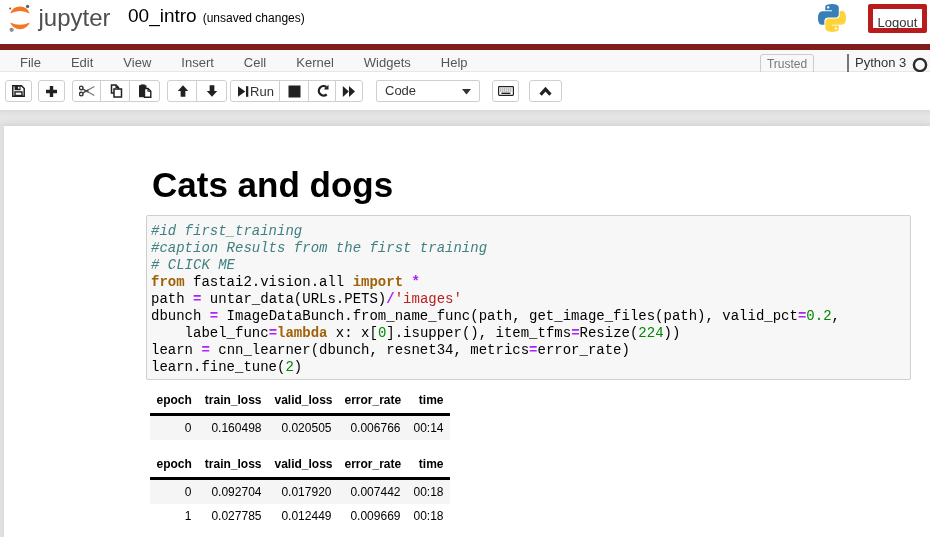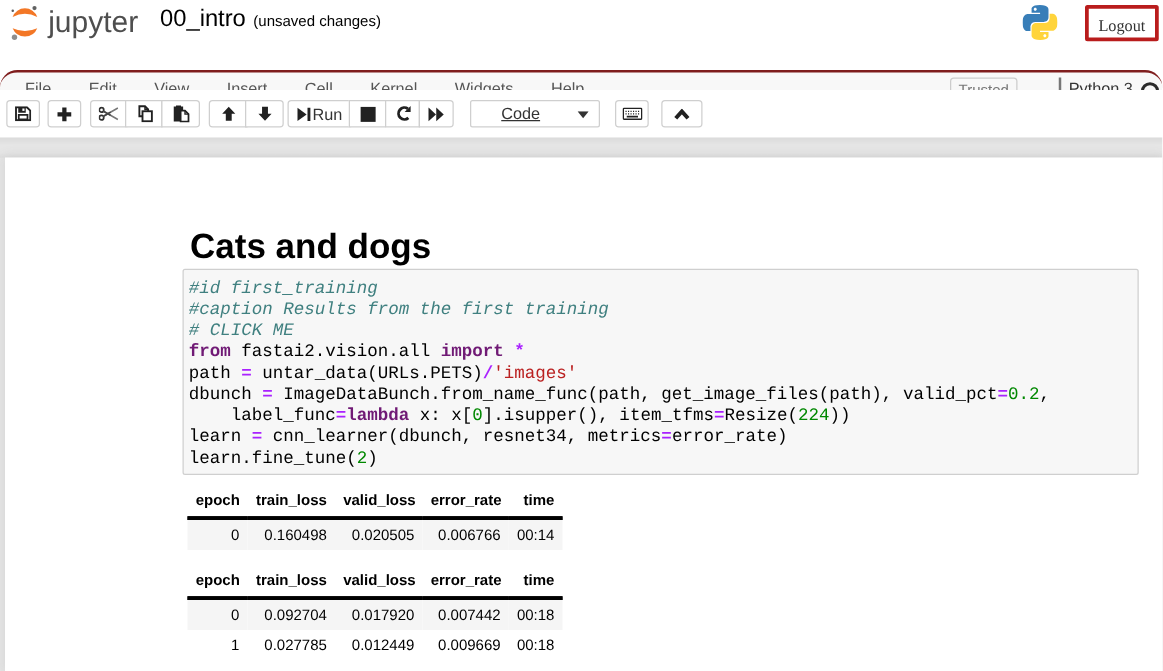--- a/index.html
+++ b/index.html
@@ -7,68 +7,68 @@
   font-family:"Liberation Sans", sans-serif; }
 #page { position:relative; width:930px; height:537px; }
 
 
 #header { position:absolute; left:0; top:0; width:930px; height:44px; background:#fff; }
 #logo { position:absolute; left:0px; top:0px; }
 #title { position:absolute; left:128px; top:5px; font-size:19px; color:#000; }
 #autosave { font-size:12px; color:#000; margin-left:6px; }
 #pylogo { position:absolute; left:818px; top:4px; }
 #logout { position:absolute; left:868px; top:4px; width:59px; height:29px;
-  border:3px solid #b91c1c; border-radius:2px; background:#fff; font-size:13px;
-  color:#333; text-align:center; line-height:27px;font-family:Liberation Serif, serif; }
-
-
-#menubar { position:absolute; left:0; top:56px; width:930px; height:28px;
-  background:#f8f8f8; border-top:2px solid #7f1d1d; border-bottom:1px solid #e7e7e7;border-radius:14px; }
+  border:5px solid #b91c1c; border-radius:2px; background:#fff; font-size:13px;
+  color:#333; text-align:center; line-height:27px; }
+
+
+#menubar { position:absolute; left:0; top:44px; width:930px; height:28px;
+  background:#f8f8f8; border-top:6px solid #7f1d1d; border-bottom:1px solid #e7e7e7; }
 #menus { position:absolute; left:5px; top:0; height:26px; display:flex; }
 #menus .m { padding:0 15px; font-size:13px; color:#555; line-height:26px; }
 #trusted { position:absolute; left:760px; top:4px; width:54px; height:20px;
   border:1px solid #ccc; border-radius:3px; background:transparent; font-size:12px;
   color:#777; text-align:center; line-height:18px; }
 #kdivider { position:absolute; left:847px; top:4px; width:2px; height:20px; background:#777; }
 #kname { position:absolute; left:855px; top:0; font-size:13px; color:#333; line-height:26px; }
 #kindicator { position:absolute; left:912px; top:6.5px; }
 
 
 #toolbar { position:absolute; left:0; top:72px; width:930px; height:38px; background:#fff; }
 .btn { position:absolute; top:8px; height:22px; border:1px solid #cfcfcf; background:#fff;
   display:flex; align-items:center; justify-content:center; }
 .btn.single { border-radius:3px; }
 .btn.first { border-radius:3px 0 0 3px; }
 .btn.last { border-radius:0 3px 3px 0; margin-left:-1px; }
 .btn.mid { border-radius:0; margin-left:-1px; }
 #ddl { position:absolute; left:376px; top:8px; width:104px; height:22px;
   border:1px solid #cfcfcf; border-radius:2px; background:#fff; font-size:13px;
-  color:#333; line-height:20px; padding-left:24px;text-decoration:underline; }
+  color:#333; line-height:20px; padding-left:8px; }
 #ddl svg { position:absolute; right:8px; top:8px; }
 #runtext { font-size:13px; color:#333; margin-left:1px; }
 
 
 #site { position:absolute; left:0; top:110px; width:930px; height:427px; background:#e6e6e6; }
 #site:before { content:""; position:absolute; left:0; top:0; width:930px; height:16px;
   background:linear-gradient(180deg, rgba(0,0,0,0.05), rgba(0,0,0,0) 40%, rgba(0,0,0,0) 75%, rgba(0,0,0,0.03) 100%); }
 #nbcontainer { position:absolute; left:4px; top:16px; width:926px; height:411px;
   background:#fff; box-shadow:0 0 9px 1px rgba(87,87,87,0.12); }
 
-h1.cad { position:absolute; left:148px; top:58px; font-size:28px; font-weight:bold;
+h1.cad { position:absolute; left:148px; top:46px; font-size:35px; font-weight:bold;
   color:#000; font-family:"Liberation Sans", sans-serif; line-height:26px;text-align:right; }
 
 #prompt { position:absolute; left:0px; top:96.5px; width:138.5px; text-align:right;
   font-family:"Liberation Mono", monospace; font-size:14px; line-height:17px; color:#303F9F; }
 #inputarea { position:absolute; left:142px; top:89px; width:765px; height:165px;
   background:#f7f7f7; border:1px solid #cfcfcf; border-radius:2px; }
 #code { position:absolute; left:4px; top:7px;
   font-family:"Liberation Mono", monospace; font-size:14px; line-height:17px; color:#000;
   white-space:pre; }
 #code .c { color:#408080; font-style:italic; }
-#code .k { color:#701a75; font-weight:bold; }
+#code .k { color:#a16207; font-weight:bold; }
 #code .o { color:#AA22FF; font-weight:bold; }
 #code .n { color:#080; }
 #code .s { color:#BA2121; }
 
 table.df { position:absolute; border-collapse:collapse; border-spacing:0;
   font-size:12px; color:#000; table-layout:fixed; width:300px; }
 table.df th { font-weight:bold; padding:4.5px 6.5px 6.5px; text-align:right; line-height:14px; }
 table.df td { padding:5px 6.5px; text-align:right; line-height:14px; }
 table.df thead { border-bottom:3px solid #000; }
 table.df tbody tr.odd { background:#f5f5f5; }

